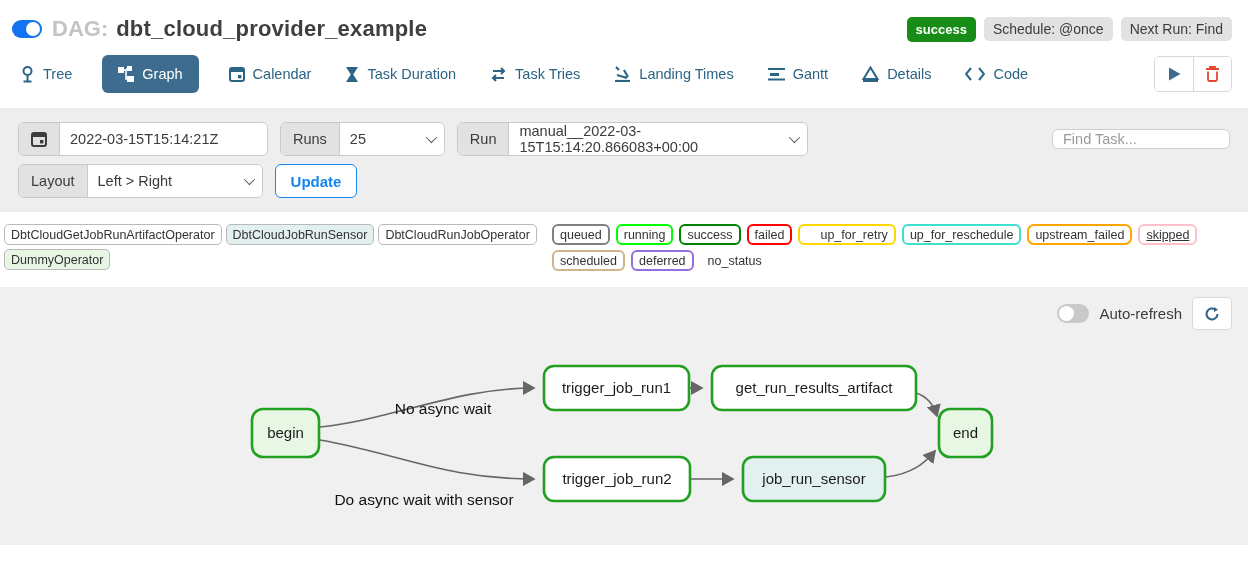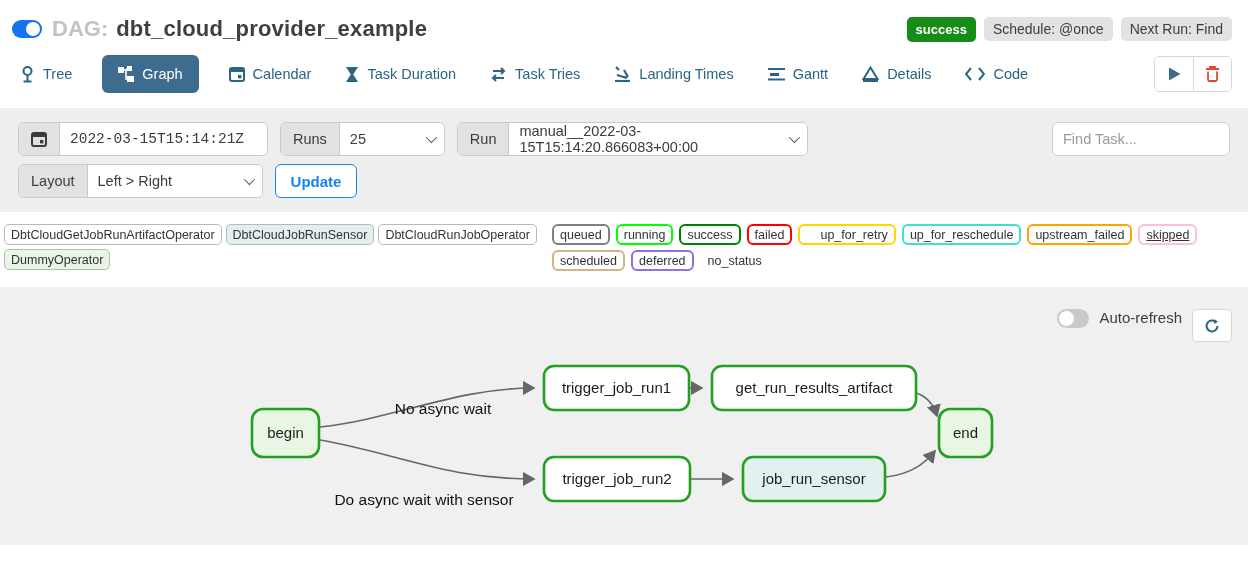--- a/index.html
+++ b/index.html
@@ -26,38 +26,38 @@
   .tab-actions { margin-left:auto; display:flex; border:1px solid #d8d8d8; border-radius:5px; overflow:hidden; }
   .tab-actions .abtn { width:38px; height:34px; background:#fff; display:flex; align-items:center; justify-content:center; cursor:pointer; }
   .tab-actions .abtn + .abtn { border-left:1px solid #d8d8d8; }
 
   
   .filterbar { background:#eeeeee; margin-top:10px; padding:14px 18px; }
   .frow { display:flex; align-items:center; }
   .frow + .frow { margin-top:8px; }
   .igroup { display:flex; align-items:stretch; height:34px; border:1px solid #c9c9c9; border-radius:6px; overflow:hidden; background:#fff; margin-right:12px; }
   .iaddon { background:#e2e2e2; color:#3c3c3c; display:flex; align-items:center; padding:0 12px; font-size:14.5px; border-right:1px solid #c9c9c9; }
-  .itext { border:none; outline:none; font-size:14.5px; padding:0 10px; color:#3c3c3c; font-family:Liberation Mono, monospace; background:#fff; }
+  .itext { border:none; outline:none; font-size:14.5px; padding:0 10px; color:#3c3c3c; font-family:Liberation Sans, sans-serif; background:#fff; }
   .fselect { display:flex; align-items:center; justify-content:space-between; gap:10px; padding:0 10px; font-size:14.5px; color:#3c3c3c; background:#fff; cursor:pointer; }
   .chev { width:8px; height:8px; border-right:1.8px solid #555; border-bottom:1.8px solid #555; transform:rotate(45deg) translateY(-2px); flex:0 0 auto; }
-  .find-input { margin-left:auto; width:178px; height:34px; border:1px solid #cfcfcf; border-radius:6px; padding:0 10px; font-size:14.5px; font-family:inherit; outline:none; color:#3c3c3c; }
+  .find-input { margin-left:auto; width:178px; height:20px; border:1px solid #cfcfcf; border-radius:6px; padding:0 10px; font-size:14.5px; font-family:inherit; outline:none; color:#3c3c3c; }
   .find-input::placeholder { color:#9a9a9a; }
   .update-btn { height:34px; padding:0 15px; background:#fff; border:1px solid #1385f0; color:#1385f0; font-size:15px; font-weight:700; border-radius:6px; cursor:pointer; font-family:inherit; }
 
   
   .legend { display:flex; padding:12px 4px 6px 4px; }
   .ops { width:548px; display:flex; flex-wrap:wrap; gap:4px; align-content:flex-start; }
   .states { flex:1; display:flex; flex-wrap:wrap; gap:5px 6px; align-content:flex-start; }
   .lbadge { font-size:12.5px; color:#333; background:#fff; border:1px solid #b9b9b9; border-radius:5px; padding:2px 6px; height:21px; display:flex; align-items:center; white-space:nowrap; }
   .sbadge { border-width:2px; border-style:solid; border-radius:6px; padding:1px 6px; }
   .sbadge.noborder { border-color:transparent; }
 
   
   .graph-panel { background:#f0f0f0; margin-top:10px; height:258px; position:relative; }
-  .refresh-row { position:absolute; top:22px; right:16px; display:flex; align-items:flex-start; gap:10px; }
+  .refresh-row { position:absolute; top:10px; right:16px; display:flex; align-items:center; gap:10px; }
   .autorefresh-label { font-size:15px; color:#3c3c3c; }
   .refresh-btn { width:40px; height:33px; background:#fff; border:1px solid #d8d8d8; border-radius:5px; display:flex; align-items:center; justify-content:center; cursor:pointer; }
   .dagsvg text { font-family:"Liberation Sans","DejaVu Sans",sans-serif; }
   .node-label { font-size:15px; fill:#1c1c1c; font-weight:500; }
   .edge-label { font-size:15.5px; fill:#111; }
 </style>
 </head>
 <body>
 
 <div class="header">
@@ -204,21 +204,21 @@
     <span class="lbadge" style="background-color: rgb(255, 255, 255);">DbtCloudRunJobOperator</span>
     <span class="lbadge" style="background-color: rgb(232, 247, 228);">DummyOperator</span>
   </div>
   <div class="states">
     <span class="lbadge sbadge" style="border-color: rgb(128, 128, 128);">queued</span>
     <span class="lbadge sbadge" style="border-color: rgb(0, 255, 0);">running</span>
     <span class="lbadge sbadge" style="border-color: rgb(0, 128, 0);">success</span>
     <span class="lbadge sbadge" style="border-color: rgb(255, 0, 0);">failed</span>
     <span class="lbadge sbadge" style="border-color: rgb(255, 215, 0); padding-left: 20px;">up_for_retry</span>
     <span class="lbadge sbadge" style="border-color: rgb(64, 224, 208);">up_for_reschedule</span>
-    <span class="lbadge sbadge" style="border-color: rgb(255, 165, 0);">upstream_failed</span>
+    <span class="lbadge sbadge" style="border-color: rgb(255, 165, 0); border-radius: 7px;">upstream_failed</span>
     <span class="lbadge sbadge" style="border-color: rgb(255, 192, 203); text-decoration: underline;">skipped</span>
     <span class="lbadge sbadge" style="border-color: rgb(210, 180, 140);">scheduled</span>
     <span class="lbadge sbadge" style="border-color: rgb(147, 112, 219);">deferred</span>
     <span class="lbadge sbadge noborder">no_status</span>
   </div>
 </div>
 
 <div class="graph-panel">
   <div class="refresh-row">
     <div class="toggle off" style="width:32px;height:19px;border-radius:10px;">

